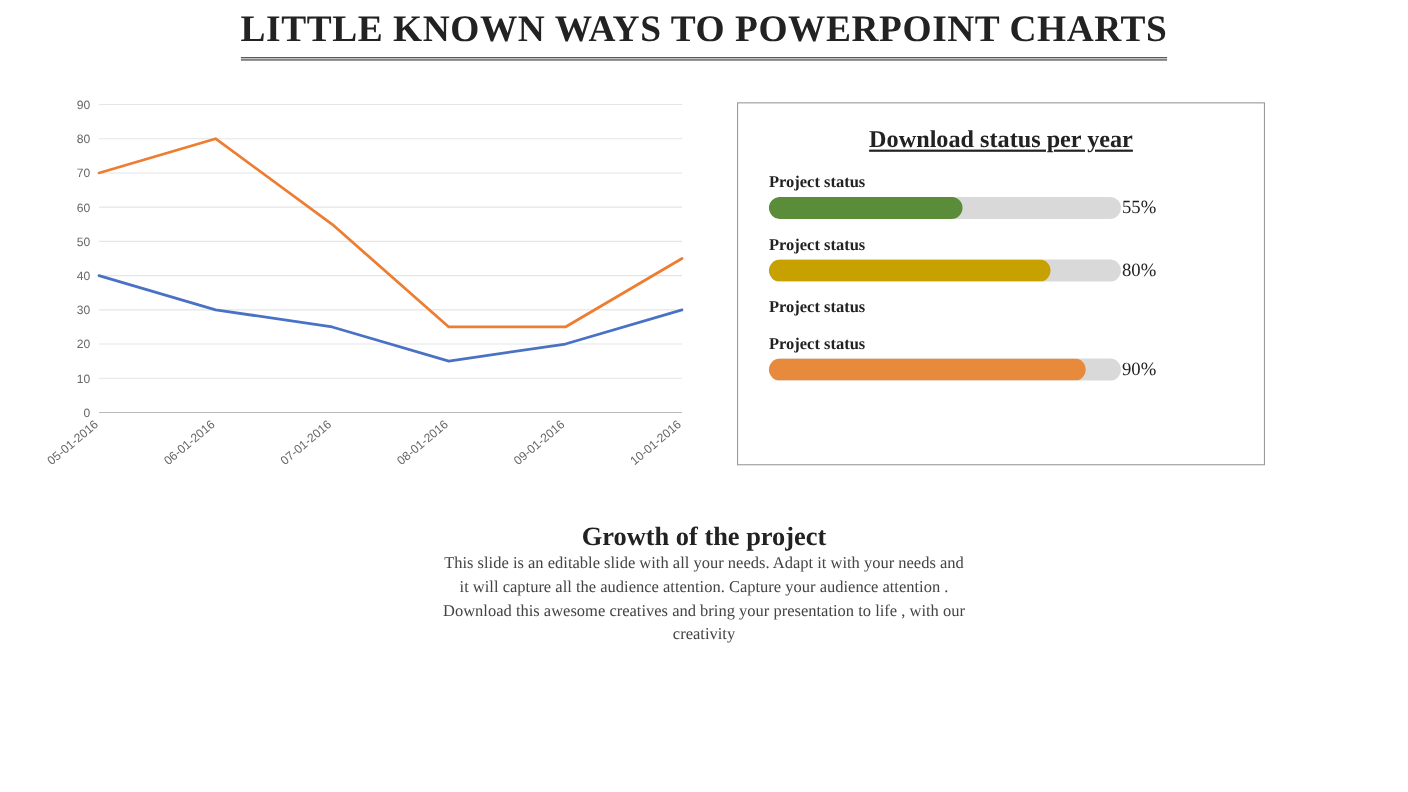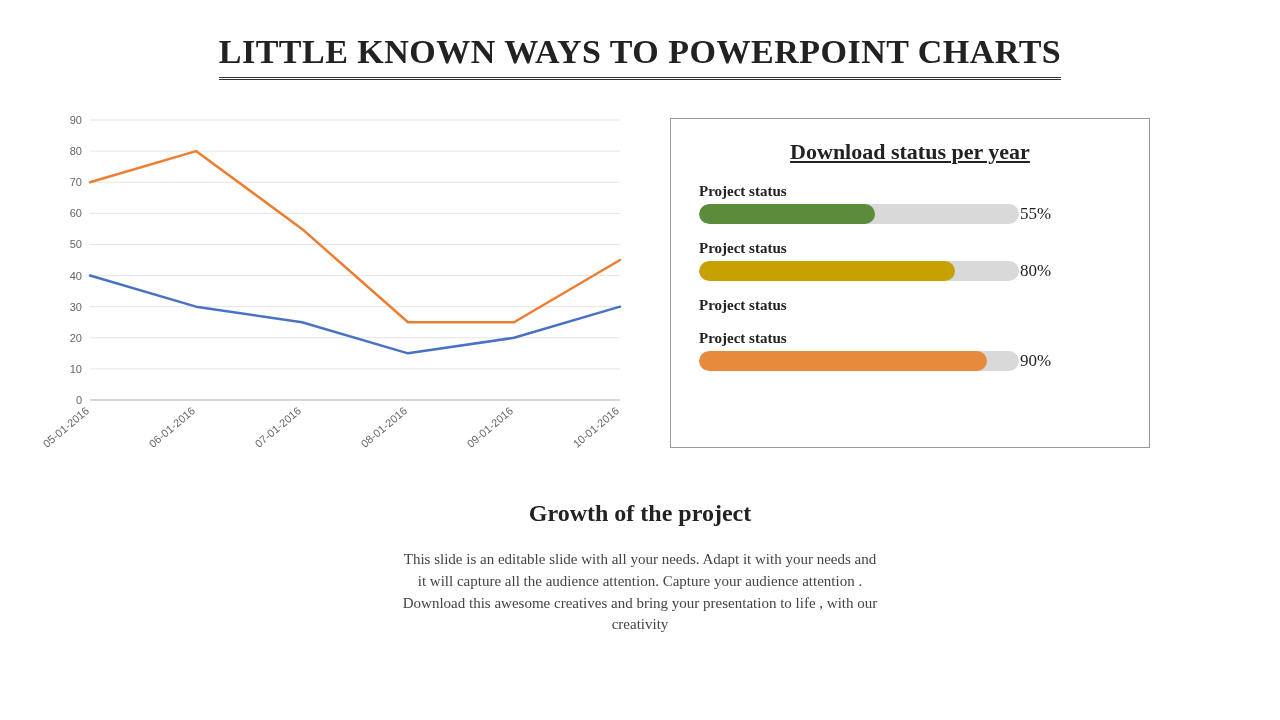--- a/index.html
+++ b/index.html
@@ -1,17 +1,17 @@
 <!DOCTYPE html>
 <html><head>
 <meta charset="utf-8">
 <style>
   * { box-sizing: border-box; margin: 0; padding: 0; }
   html, body { width: 1280px; height: 720px; font-family: Georgia, 'Times New Roman', serif; background: #fff; color: #222; }
-  .slide { width: 1280px; height: 720px; position: relative; padding: 33px 40px; }
+  .slide { width: 1280px; height: 720px; position: relative; padding: 8px 40px; }
   .title {
     text-align: center;
     font-size: 34px;
     font-weight: bold;
     letter-spacing: 0.5px;
     padding-bottom: 6px;
     border-bottom: 3px double #333;
     margin: 0 auto 30px auto;
     width: fit-content;
   }
@@ -46,21 +46,21 @@
   .bar-fill {
     height: 100%;
     border-radius: 10px;
   }
   .bar-pct { font-size: 17px; font-weight: normal; }
   .footer-block {
     margin: 30px auto 0 auto;
     width: 680px;
     text-align: center;
   }
-  .footer-title { font-size: 24px; font-weight: bold; margin-bottom: 22px; }
+  .footer-title { font-size: 24px; font-weight: bold; margin-bottom: 0; }
   .footer-text { font-size: 15px; line-height: 1.45; color: #444; white-space: pre-line; }
   .axis-text { font-family: Arial, sans-serif; font-size: 11px; fill: #666; }
 </style>
 </head>
 <body>
 
 <div class="slide">
   <h1 class="title">LITTLE KNOWN WAYS TO POWERPOINT CHARTS</h1>
 
   <div class="content-row">

